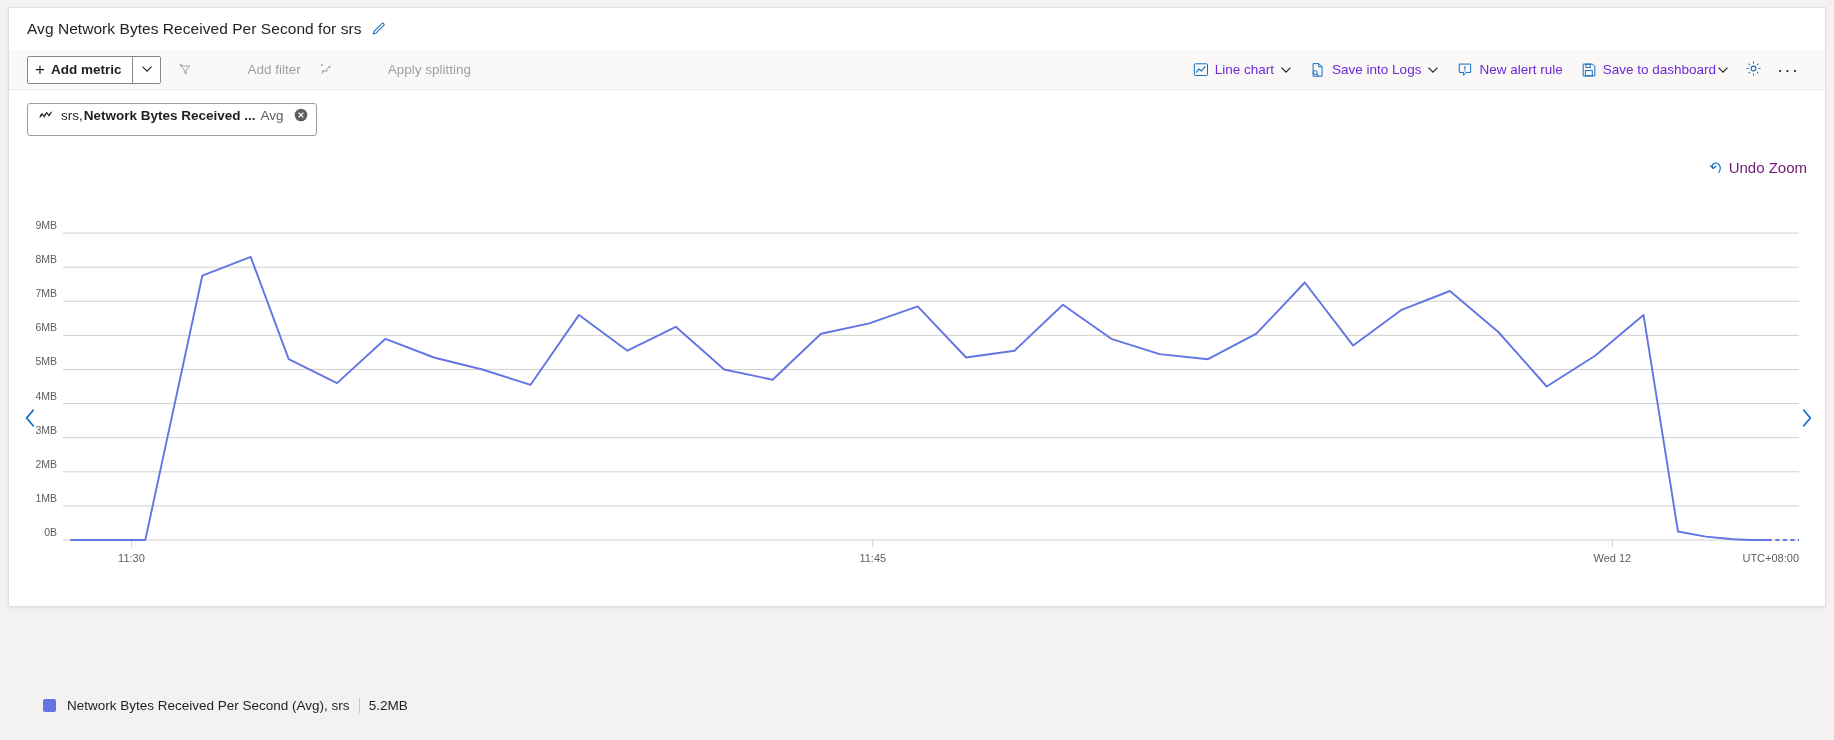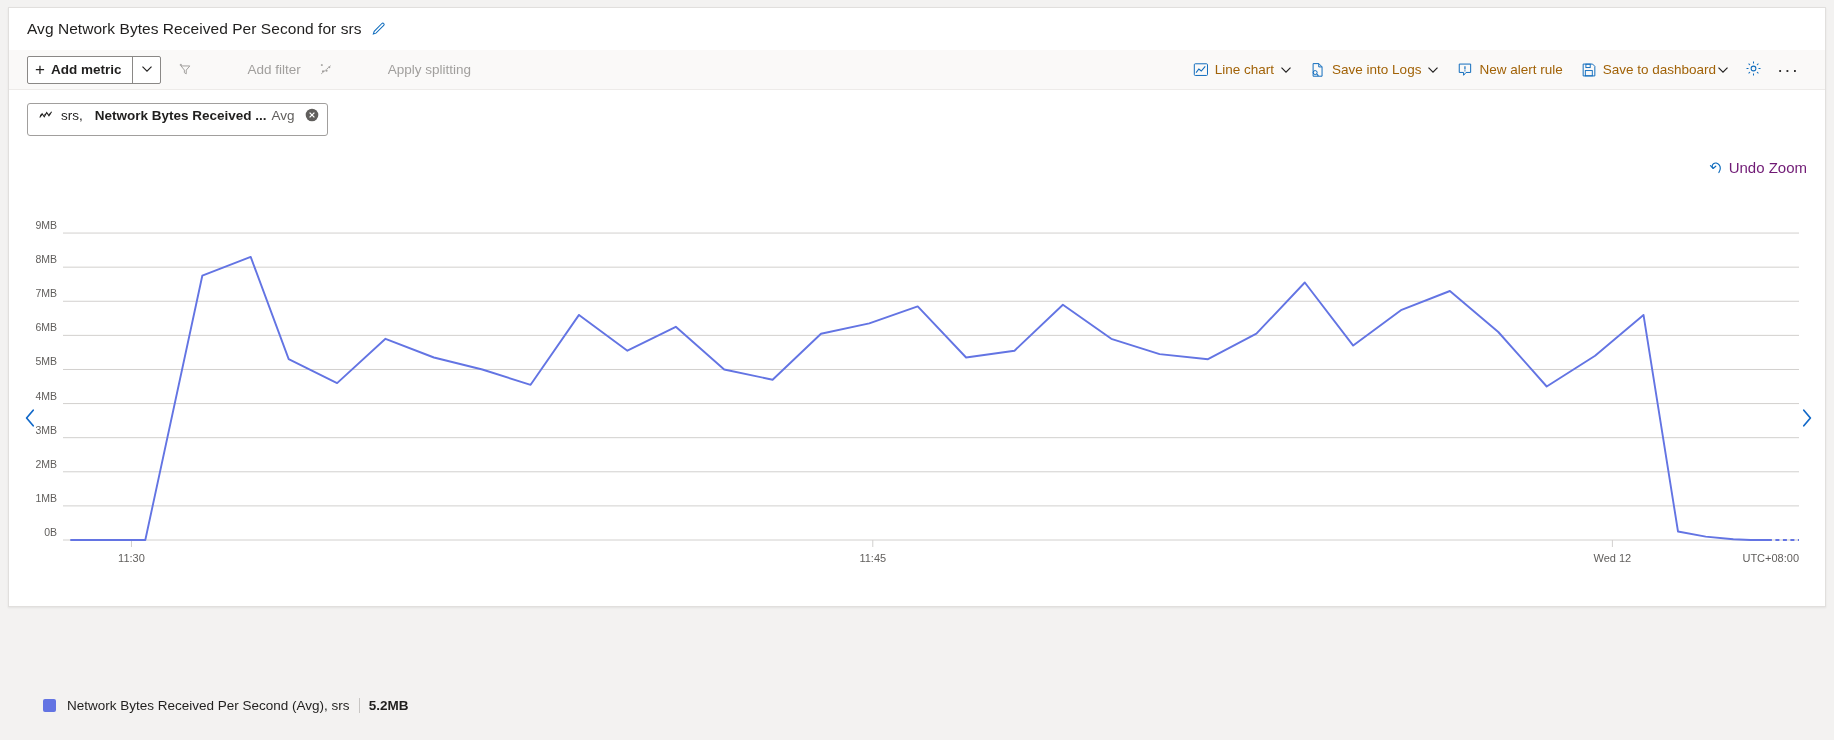--- a/index.html
+++ b/index.html
@@ -78,21 +78,21 @@
   .addmetric-caret {
     display: flex; align-items: center; justify-content: center;
     width: 28px;
     border-left: 1px solid #8a8886;
     cursor: pointer;
   }
 
   .cmd-btn {
     display: flex; align-items: center;
     height: 32px; padding: 0 9px;
-    font-size: 13.5px; color: #a16207;
+    font-size: 13.5px; color: #6d28d9;
     cursor: pointer; white-space: nowrap;
     border-radius: 2px;
   }
   .cmd-btn.disabled { color: #a19f9d; cursor: default; gap: 48px; }
   .cmd-btn .bi { display: flex; align-items: center; margin-right: 6px; }
   .cmd-btn .bcaret { display: flex; align-items: center; margin-left: 6px; }
   .cmd-btn.icon-only { padding: 0 7px; }
   .cmd-btn.ellipsis {
     font-size: 19px; letter-spacing: 1px; padding: 0 8px;
     color: #323130; line-height: 1;
@@ -110,21 +110,21 @@
     height: 33px; padding: 0 8px 8px 11px;
     border: 1px solid #a19f9d;
     border-radius: 3px;
     background: #ffffff;
     font-size: 13.5px;
     color: #201f1e;
     cursor: pointer;
   }
   .chip-icon { display: flex; align-items: center; margin-right: 7px; }
   .chip-res { color: #201f1e; }
-  .chip-metric { font-weight: bold; margin-left: 12px; }
+  .chip-metric { font-weight: bold; margin-left: 1px; }
   .chip-agg { color: #605e5c; margin-left: 5px; }
   .chip-close {
     display: flex; align-items: center; justify-content: center;
     margin-left: 10px; cursor: pointer;
   }
 
   
   .undo-zoom {
     position: absolute; right: 18px; top: 151px;
     display: flex; align-items: center;
@@ -160,21 +160,21 @@
     border-radius: 2px;
     margin-right: 11px;
     flex: 0 0 auto;
   }
   .legend-label { font-size: 13.5px; color: #201f1e; }
   .legend-div {
     width: 1px; height: 15px;
     background: #c8c6c4;
     margin: 0 9px;
   }
-  .legend-value { font-size: 13.5px; font-weight: bold; color: #201f1e; }
+  .legend-value { font-size: 13.5px; font-weight: normal; color: #201f1e; }
 
   text { font-family: "Liberation Sans", sans-serif; }
 </style>
 </head>
 <body>
 
 <div id="root">
   <div class="panel">
 
     <div class="title-row">

